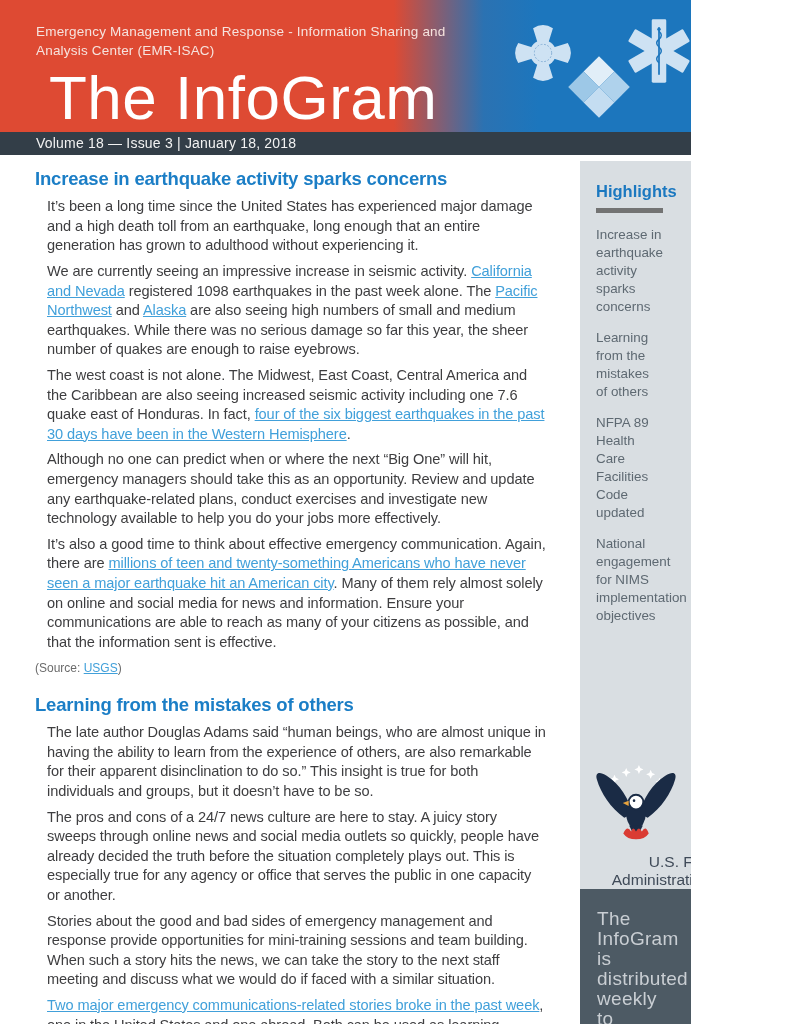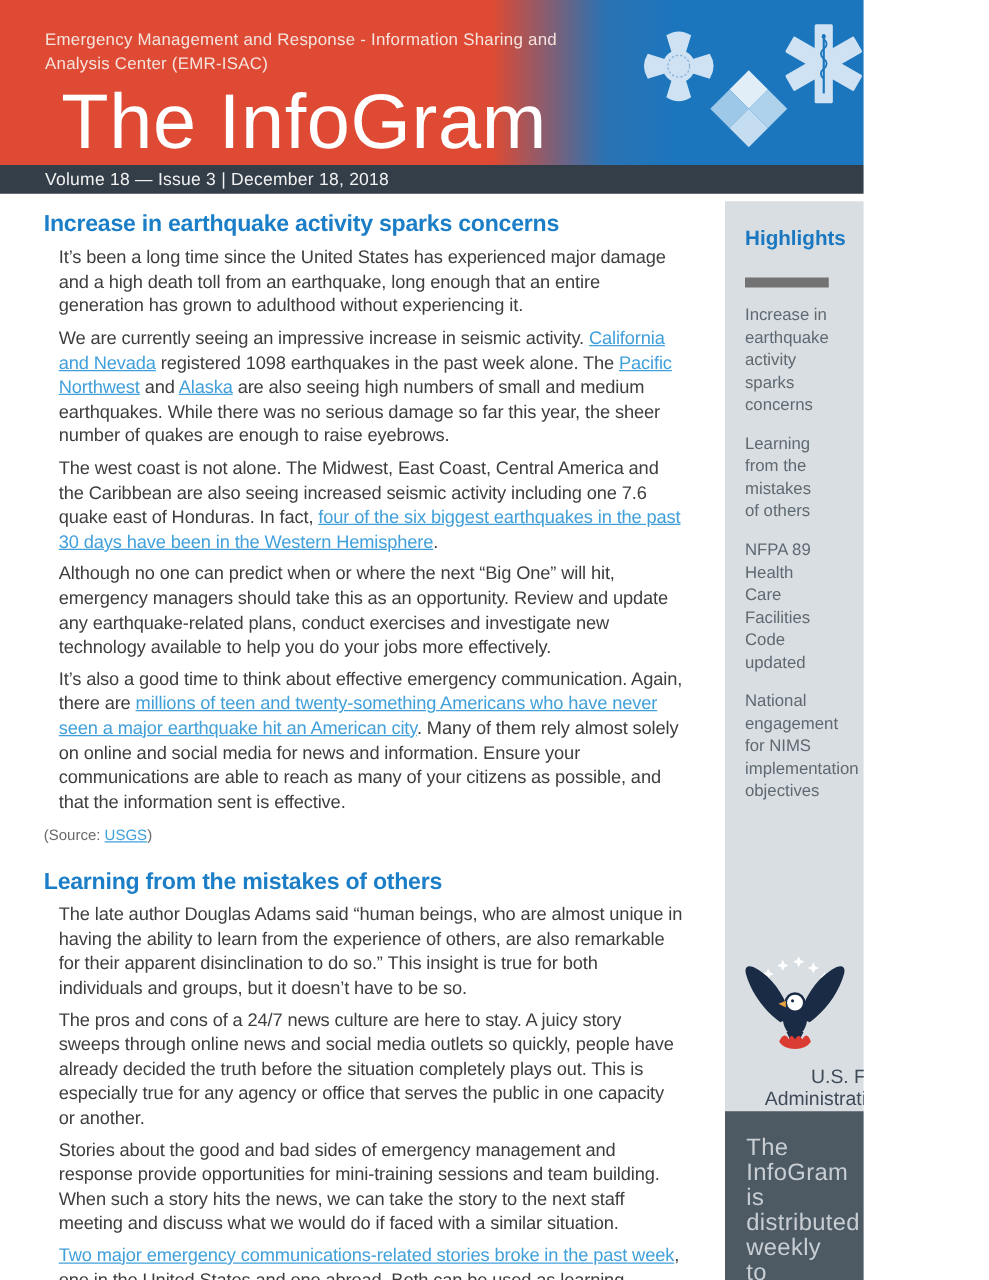--- a/index.html
+++ b/index.html
@@ -28,21 +28,21 @@
     letter-spacing:-.2px;margin:15px 0 8px;}
   .article:first-child .article-heading{margin-top:0;}
   .main-col p{margin:0 12px 6px;}
   .main-col a{color:#41A0DA;text-decoration:underline;}
   .source-line{font-size:12px;color:#6B6B6B;margin:7px 0 9px !important;letter-spacing:0;}
 
   
   .sidebar{position:absolute;left:580px;top:161px;right:0;bottom:0;background:#D9DEE2;}
   .highlights{padding:21px 28px 0 16px;}
   .highlights-title{color:#1B78C0;font-size:16.5px;font-weight:bold;margin:0;
-    padding-bottom:21px;border-bottom:8px solid #737373;}
+    padding-bottom:7px;border-bottom:5px solid #737373;}
   .highlight-item{color:#5E6972;font-size:13.4px;line-height:18px;margin:13px 0;}
 
   .usfa{position:absolute;top:602px;left:0;right:0;text-align:right;}
   .usfa svg{display:block;margin:0 auto;}
   .usfa-caption{color:#3F4A58;font-size:15.5px;line-height:18px;margin:2px auto 0;width:130px;}
 
   .sidebar-footer{position:absolute;top:728px;left:0;right:0;bottom:0;background:#4D5A64;
     color:#C9CED3;padding:20px 17px;box-sizing:border-box;font-size:19px;line-height:20px;
     text-align:justify;letter-spacing:.3px;}
 </style>
@@ -94,21 +94,21 @@
 
     <span class="icon" style="left:694px;top:52px">
       <svg width="60" height="62" viewBox="0 0 100 100">
         <path d="M50 7 Q40 16 24 15 Q14 14 13 22 C11 48 20 76 50 94 C80 76 89 48 87 22 Q86 14 76 15 Q60 16 50 7 Z" fill="#CEE2F3"></path>
         <circle cx="68" cy="27" r="2" fill="#FFFFFF"></circle>
       </svg>
     </span>
   </header>
 
   <div class="issue-bar">
-    <span>Volume 18 — Issue 3 | December 18, 2018</span>
+    <span>Volume 18 — Issue 3 | January 18, 2018</span>
   </div>
 
   <main class="main-col">
     <article class="article">
         <h2 class="article-heading">Increase in earthquake activity sparks concerns</h2>
         <p><span>It’s been a long time since the United States has experienced major damage and a high death toll from an earthquake, long enough that an entire generation has grown to adulthood without experiencing it.</span></p>
         <p><span>We are currently seeing an impressive increase in seismic activity. </span><a href="#">California and Nevada</a><span> registered 1098 earthquakes in the past week alone. The </span><a href="#">Pacific Northwest</a><span> and </span><a href="#">Alaska</a><span> are also seeing high numbers of small and medium earthquakes. While there was no serious damage so far this year, the sheer number of quakes are enough to raise eyebrows.</span></p>
         <p><span>The west coast is not alone. The Midwest, East Coast, Central America and the Caribbean are also seeing increased seismic activity including one 7.6 quake east of Honduras. In fact, </span><a href="#">four of the six biggest earthquakes in the past 30 days have been in the Western Hemisphere</a><span>.</span></p>
         <p><span>Although no one can predict when or where the next “Big One” will hit, emergency managers should take this as an opportunity. Review and update any earthquake-related plans, conduct exercises and investigate new technology available to help you do your jobs more effectively.</span></p>
         <p><span>It’s also a good time to think about effective emergency communication. Again, there are </span><a href="#">millions of teen and twenty-something Americans who have never seen a major earthquake hit an American city</a><span>. Many of them rely almost solely on online and social media for news and information. Ensure your communications are able to reach as many of your citizens as possible, and that the information sent is effective.</span></p>

